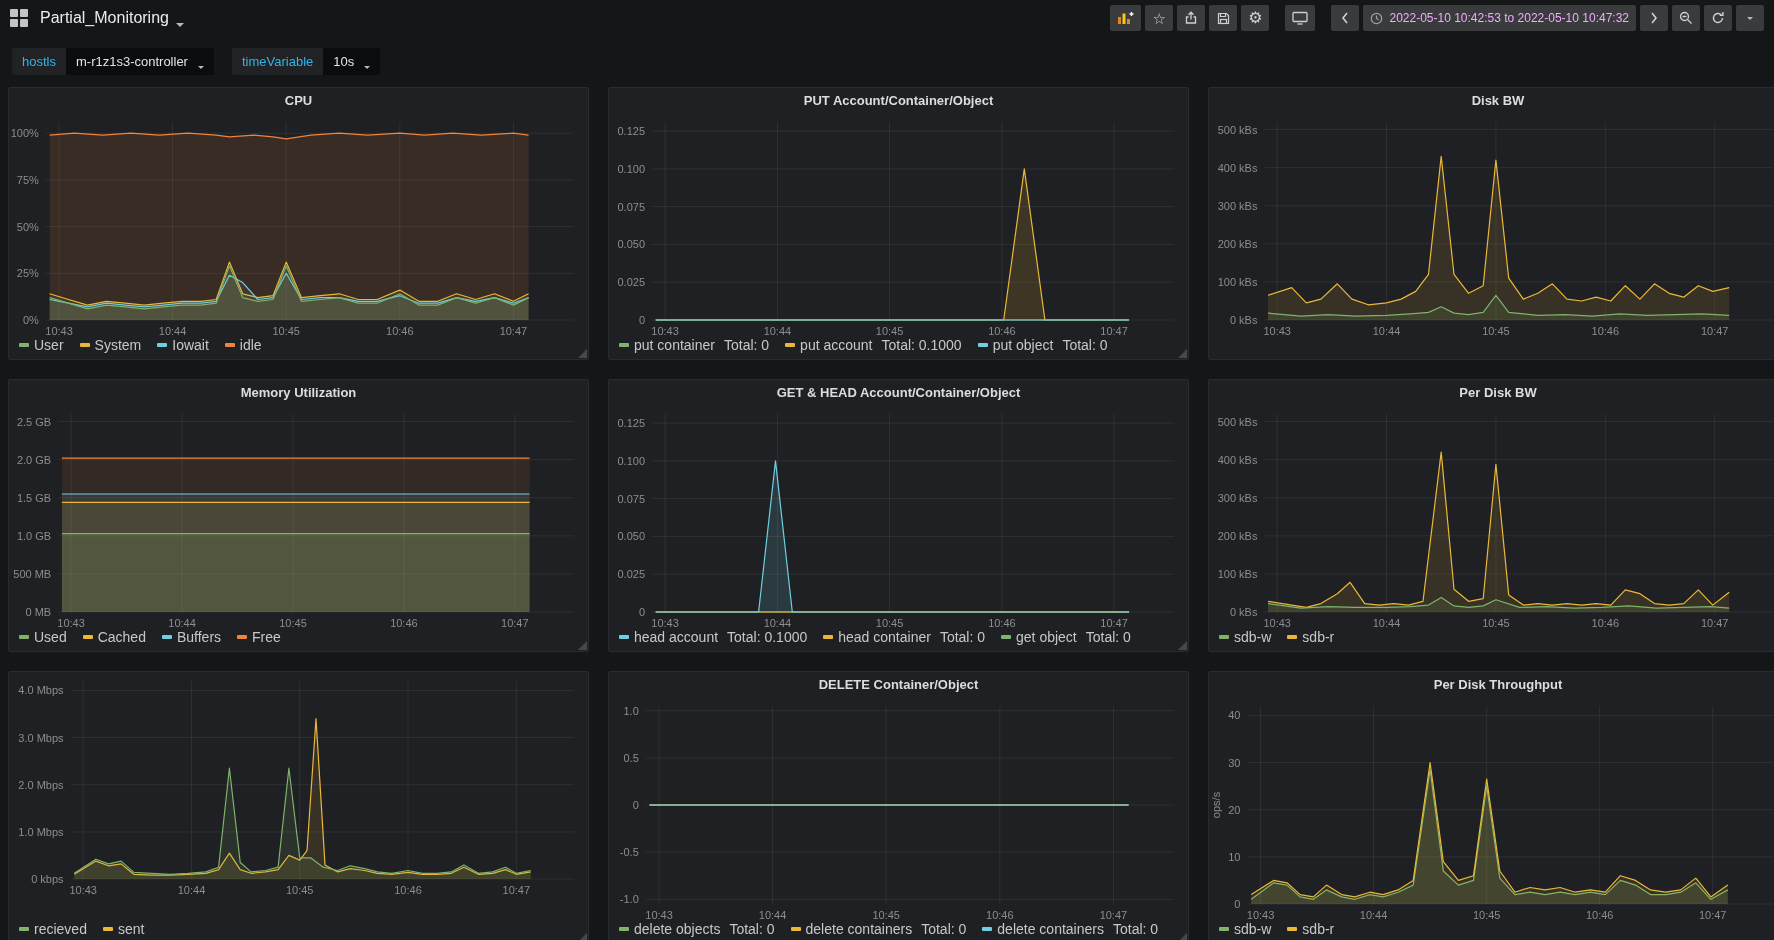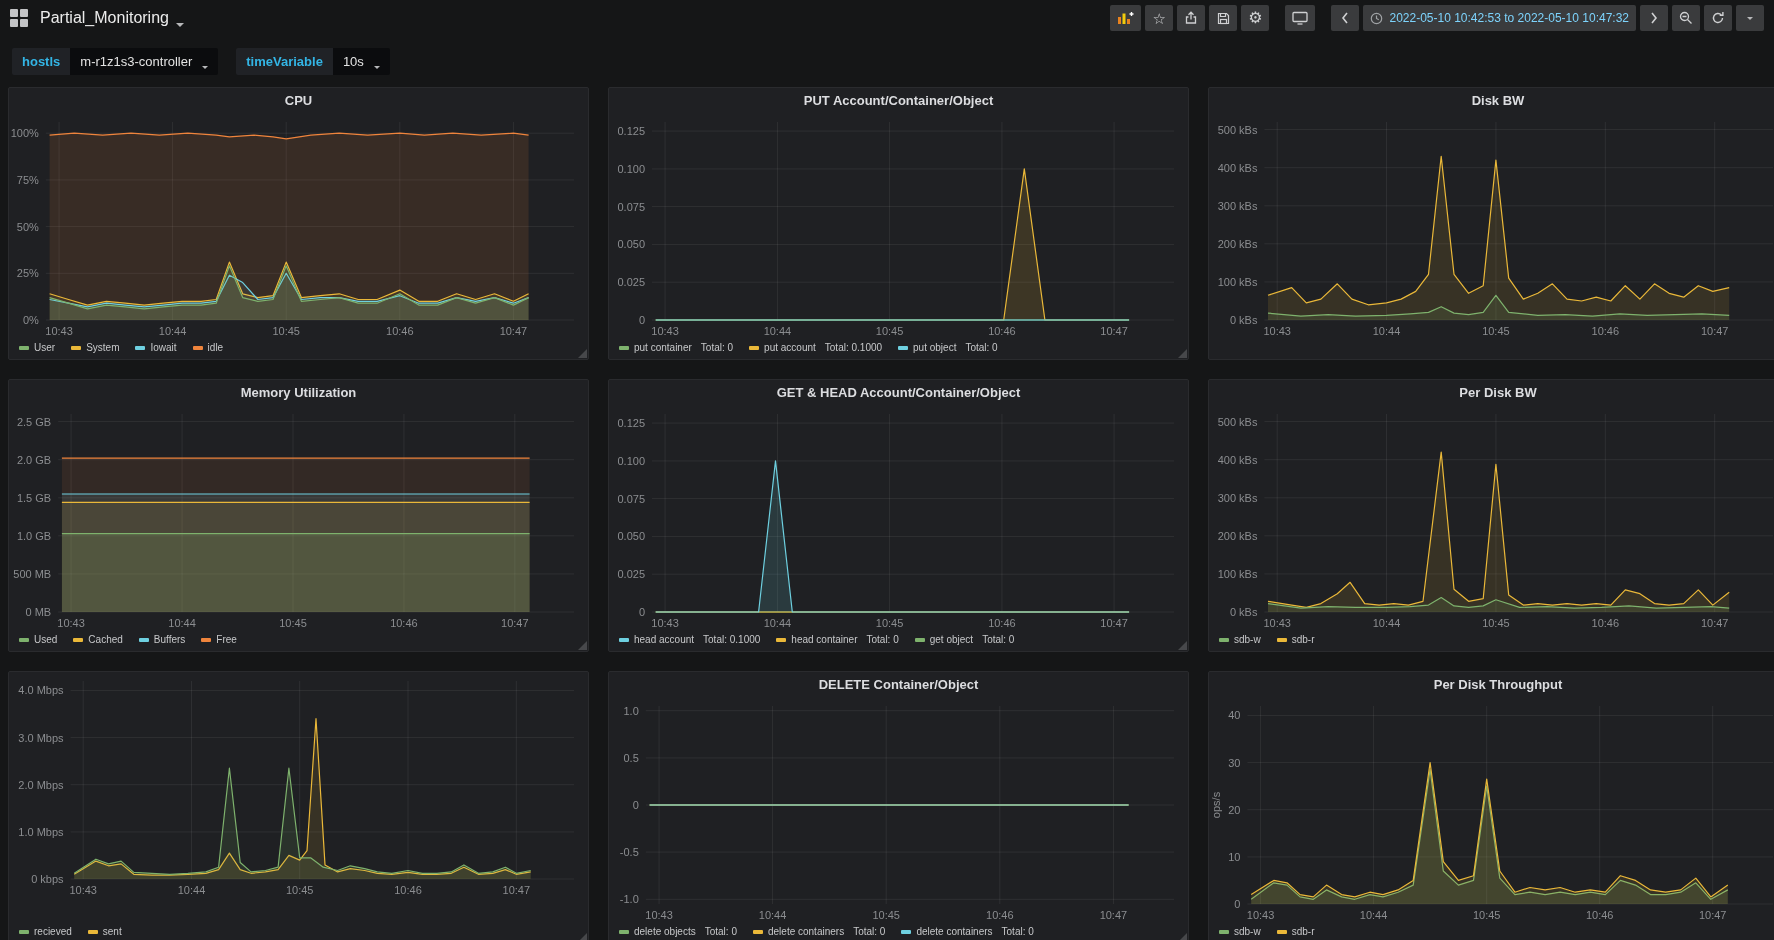--- a/index.html
+++ b/index.html
@@ -11,34 +11,34 @@
   .nav-left{display:flex;align-items:center;gap:12px}
   .logo-grid{display:grid;grid-template-columns:8px 8px;grid-template-rows:8px 8px;gap:2px;cursor:pointer}
   .logo-grid span{background:#c3c4c6;border-radius:1px}
   .dash-title{font-size:16px;color:#ececec;display:flex;align-items:flex-end;gap:7px;cursor:pointer}
   .caret{width:0;height:0;border-left:4px solid transparent;border-right:4px solid transparent;border-top:4px solid #b7b8ba;display:inline-block}
   .caret.sm{border-left-width:3px;border-right-width:3px;border-top-width:3px}
   .nav-right{display:flex;align-items:center;gap:4px}
   .nav-btn{height:26px;min-width:28px;background:#3a3b3d;border-radius:2px;display:flex;align-items:center;justify-content:center;color:#cfd0d2;font-size:15px;cursor:pointer;padding:0 7px;gap:6px}
   .nav-btn svg{display:block}
   .nav-gap{width:8px}
-  .time-btn{font-size:12px;color:#7dd3fc;white-space:nowrap}
+  .time-btn{font-size:12px;color:#f0abfc;white-space:nowrap}
 
   
   .submenu{display:flex;align-items:center;gap:18px;padding:12px 12px 10px}
   .tvar{display:flex;align-items:stretch}
-  .tvar-label{color:#33b5e5;font-size:13px;font-weight:bold;background:#202226;display:flex;align-items:center;padding:0 10px;border-radius:2px 0 0 2px}
+  .tvar-label{color:#33b5e5;font-size:13px;font-weight:normal;background:#202226;display:flex;align-items:center;padding:0 10px;border-radius:2px 0 0 2px}
   .tvar-value{background:#0b0c0e;padding:6px 10px;font-size:13px;color:#e3e3e3;display:flex;gap:10px;align-items:flex-end;border-radius:0 2px 2px 0;cursor:pointer}
 
   
   .grid{display:grid;grid-template-columns:repeat(3,1fr);grid-auto-rows:273px;gap:19px;padding:2px 8px 8px}
   .panel{background:#1f2023;border:1px solid #2a2b2e;position:relative;display:flex;flex-direction:column;border-radius:2px}
   .panel-title{height:25px;display:flex;align-items:center;justify-content:center;font-size:13px;font-weight:bold;color:#dcdde0;cursor:pointer;flex:0 0 auto}
   .chart{flex:1 1 auto;position:relative;overflow:hidden}
-  .legend{padding:1px 10px 6px;display:flex;flex-wrap:wrap;column-gap:16px;row-gap:2px;font-size:10px;color:#c7c8ca;align-items:center;flex:0 0 auto}
+  .legend{padding:1px 10px 6px;display:flex;flex-wrap:wrap;column-gap:16px;row-gap:2px;font-size:14px;color:#c7c8ca;align-items:center;flex:0 0 auto}
   .legend-item{display:flex;align-items:center;gap:5px;cursor:pointer}
   .legend-swatch{width:10px;height:4px;border-radius:1px;display:inline-block}
   .legend-total{margin-left:4px}
   .resize{position:absolute;right:1px;bottom:1px;width:0;height:0;border-left:9px solid transparent;border-bottom:9px solid #47484b;cursor:nwse-resize}
 </style>
 </head>
 <body>
 
 <div class="navbar">
   <div class="nav-left">

